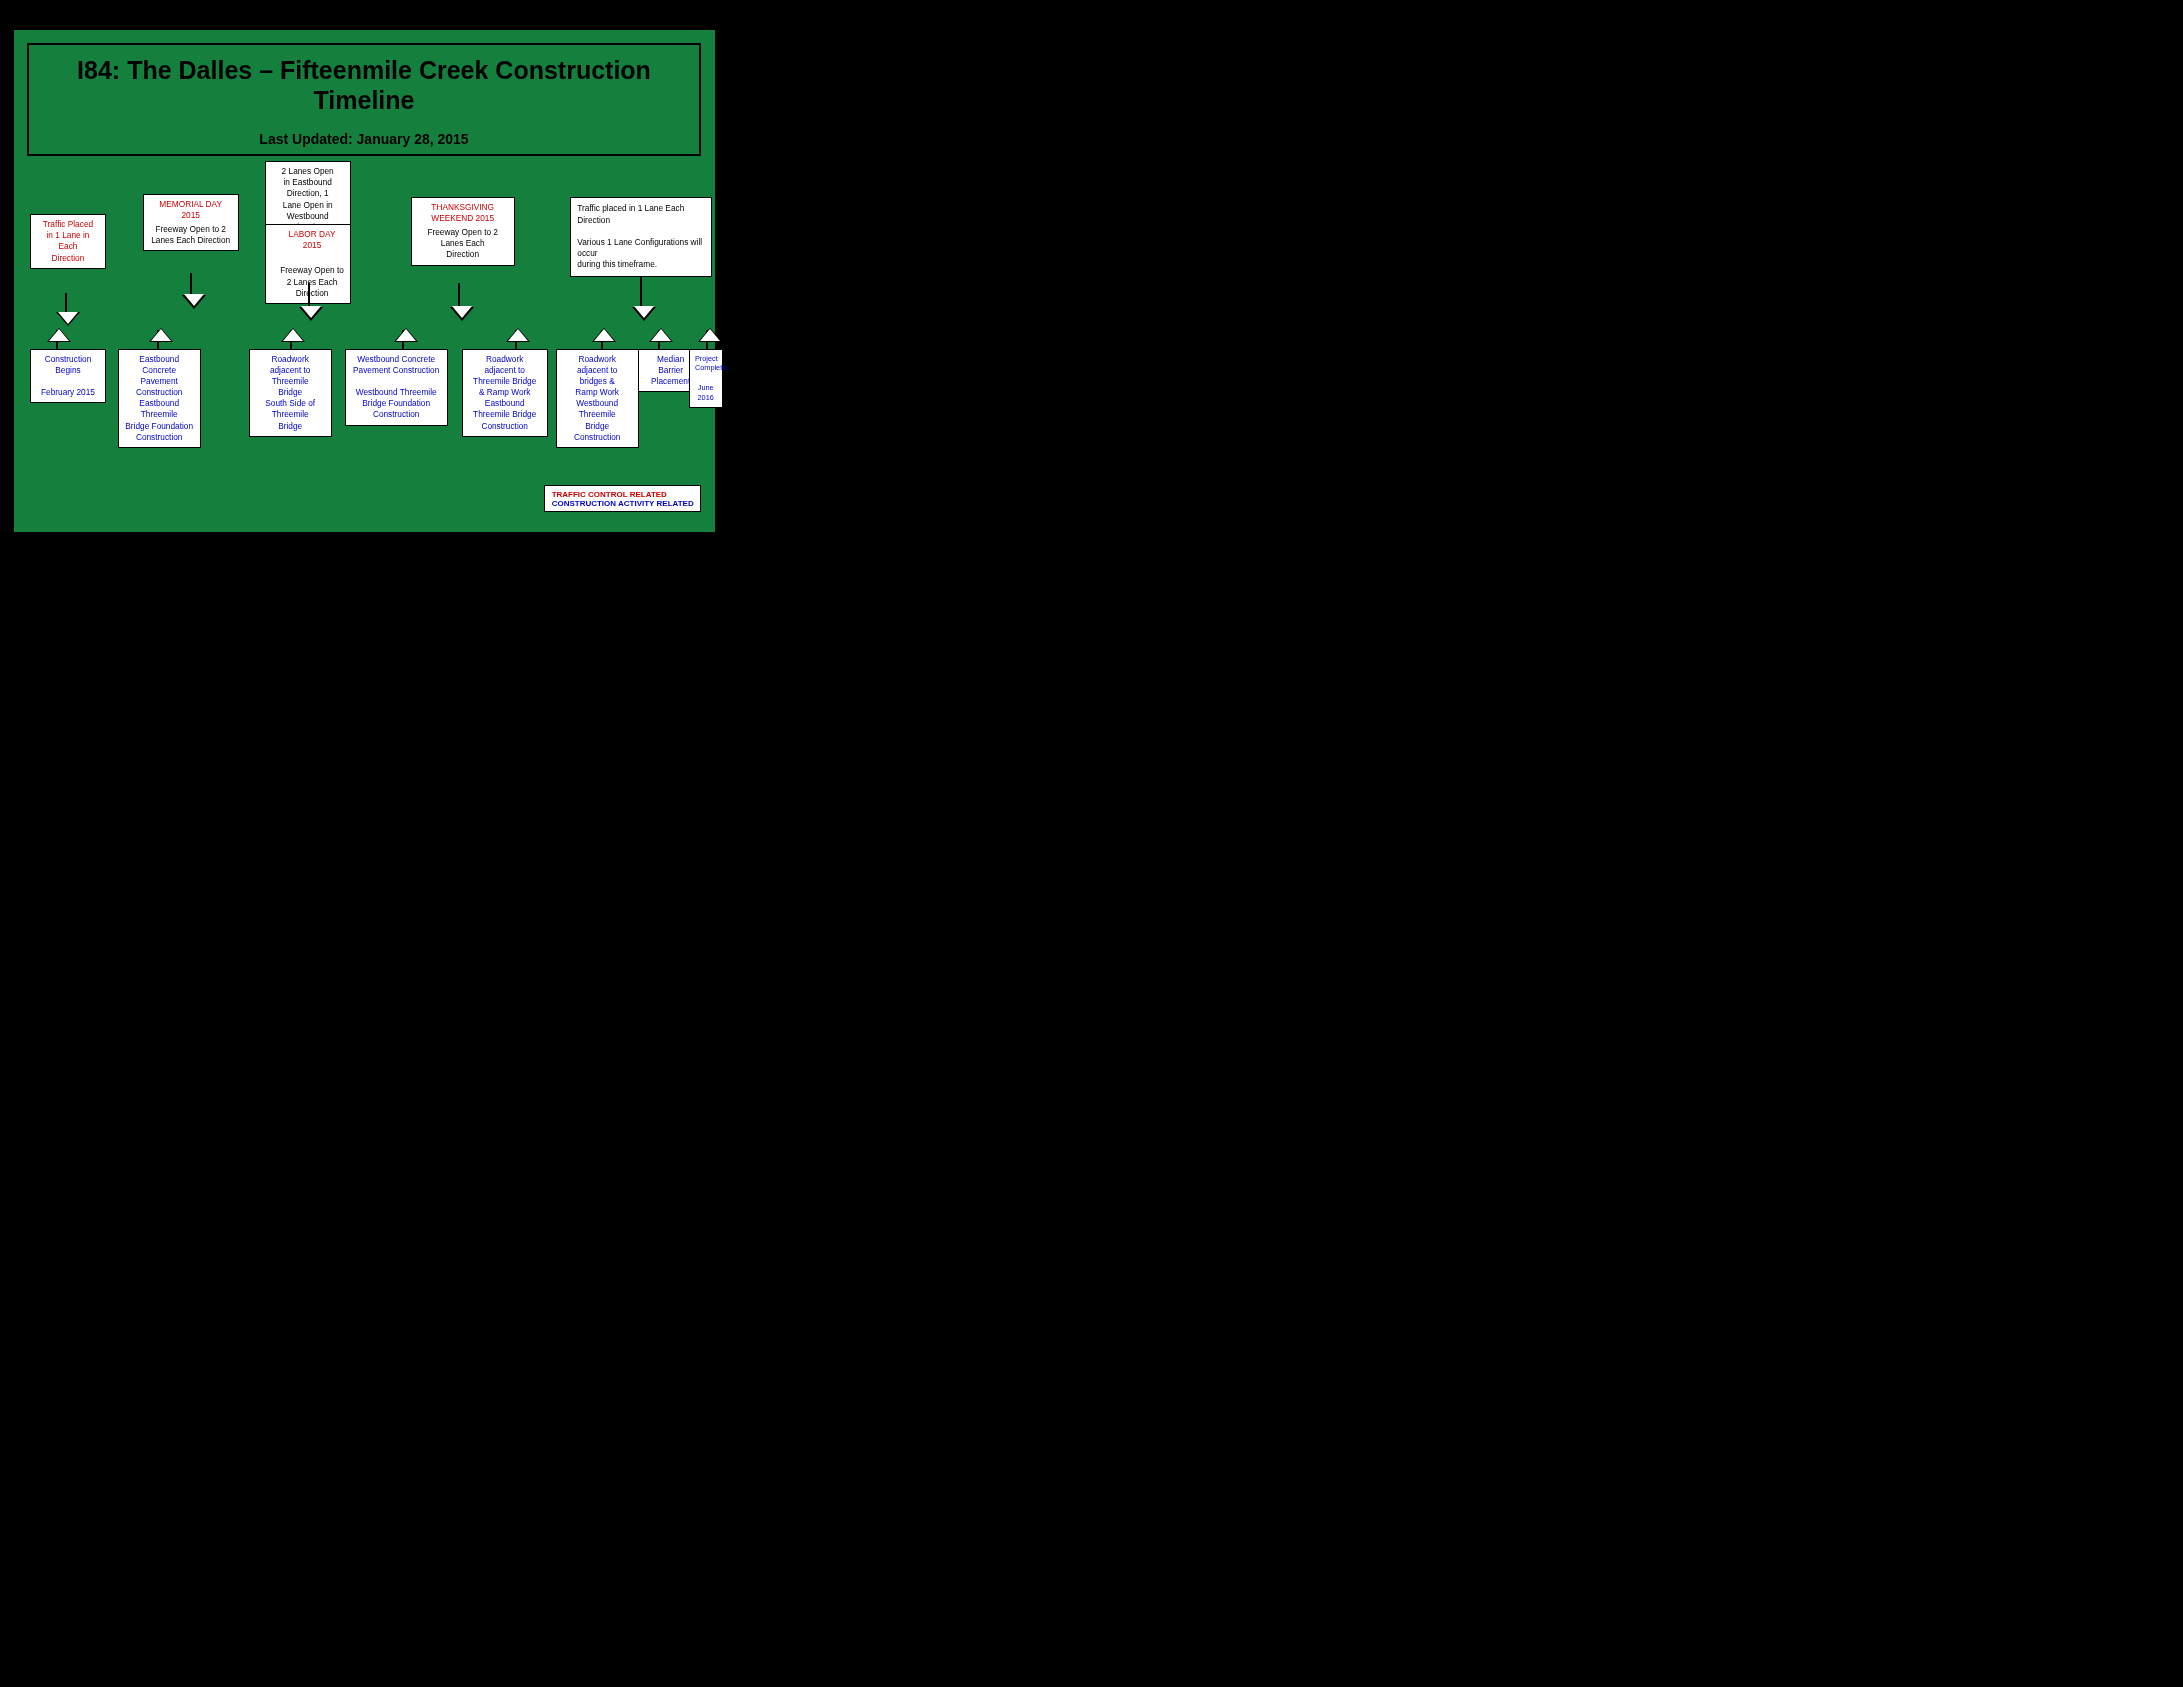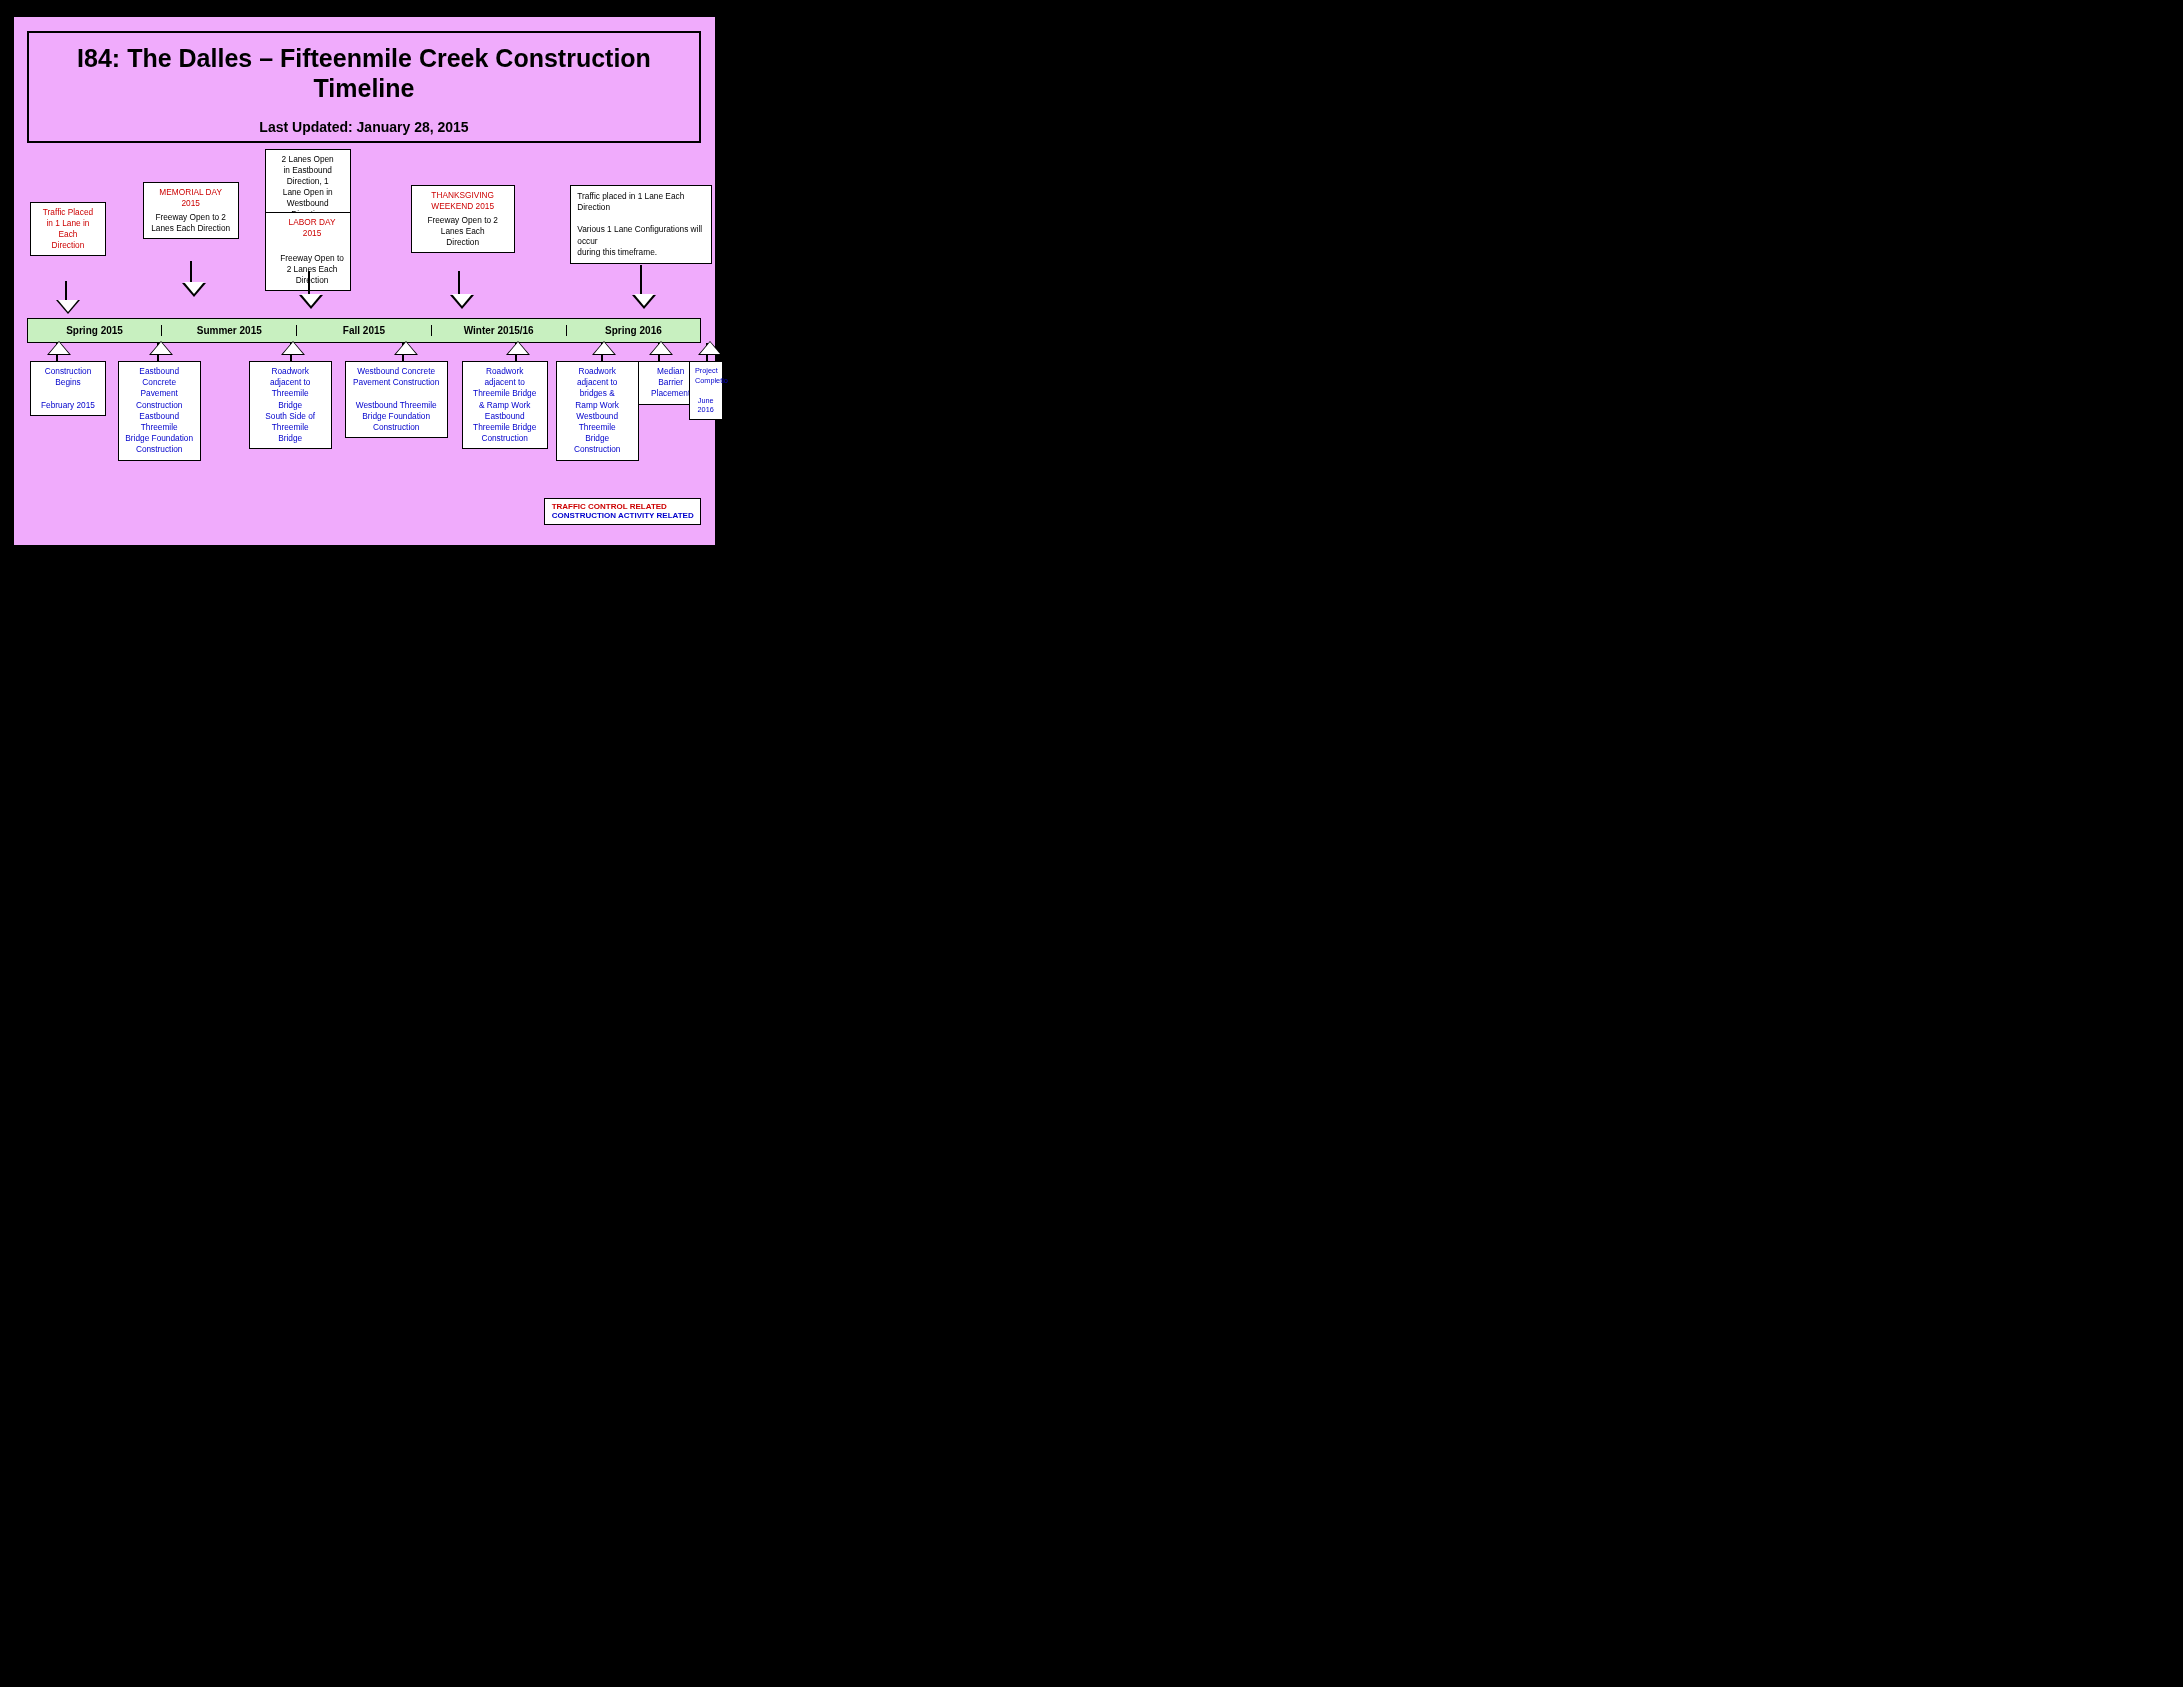--- a/index.html
+++ b/index.html
@@ -7,21 +7,21 @@
       background: #000;
       width: 728px;
       min-height: 562px;
       font-family: Arial, sans-serif;
       display: flex;
       align-items: center;
       justify-content: center;
       padding: 13.2px;
     }
     .page {
-      background: #f0abfc;
+      background: #15803d;
       width: 701px;
       padding: 13.2px 13.2px 20px 13.2px;
     }
     .title-block {
       text-align: center;
       border: 2px solid #000;
       padding: 10px 13.2px 6.6px;
       margin-bottom: 5.3px;
     }
     .main-title {
@@ -154,27 +154,20 @@
       <div class="info-box" style="left:543px; top:36px; width:142px; text-align:left; padding: 5.3px 6.6px;">
         <div class="black">Traffic placed in 1 Lane Each Direction<br><br>Various 1 Lane Configurations will occur<br>during this timeframe.</div>
       </div>
       <div style="position:absolute; left:613px; top:116px; width:2.6px; height:32px; background:#fff; border-left:1.3px solid #000; border-right:1.3px solid #000;"></div>
       <div style="position:absolute; left:605px; top:146px;">
         <div style="width:0;height:0;border-left:12px solid transparent;border-right:12px solid transparent;border-top:14.6px solid #000;"></div>
         <div style="width:0;height:0;border-left:10px solid transparent;border-right:10px solid transparent;border-top:12.6px solid #fff; position:relative; top:-14.6px; left:2px;"></div>
       </div>
     </div>
 
-    <div class="timeline-bar">
-      <div class="season-label">Spring 2015</div>
-      <div class="season-label">Summer 2015</div>
-      <div class="season-label">Fall 2015</div>
-      <div class="season-label">Winter 2015/16</div>
-      <div class="season-label">Spring 2016</div>
-    </div>
 
     <div style="position:relative; height:182px; margin-top:0;">
 
       <div style="position:absolute; left:29px; top:0; width:2.6px; height:20px; background:#fff; border-left:1.3px solid #000; border-right:1.3px solid #000;"></div>
       <div style="position:absolute; left:20.5px; top:-2px;">
         <div style="width:0;height:0;border-left:12px solid transparent;border-right:12px solid transparent;border-bottom:14.6px solid #000;"></div>
         <div style="width:0;height:0;border-left:10px solid transparent;border-right:10px solid transparent;border-bottom:12.6px solid #fff; position:relative; top:-12.6px; left:2px;"></div>
       </div>
       <div class="info-box" style="left:3.3px; top:18.5px; width:76px;">
         <span class="blue">Construction<br>Begins<br><br>February 2015</span>

